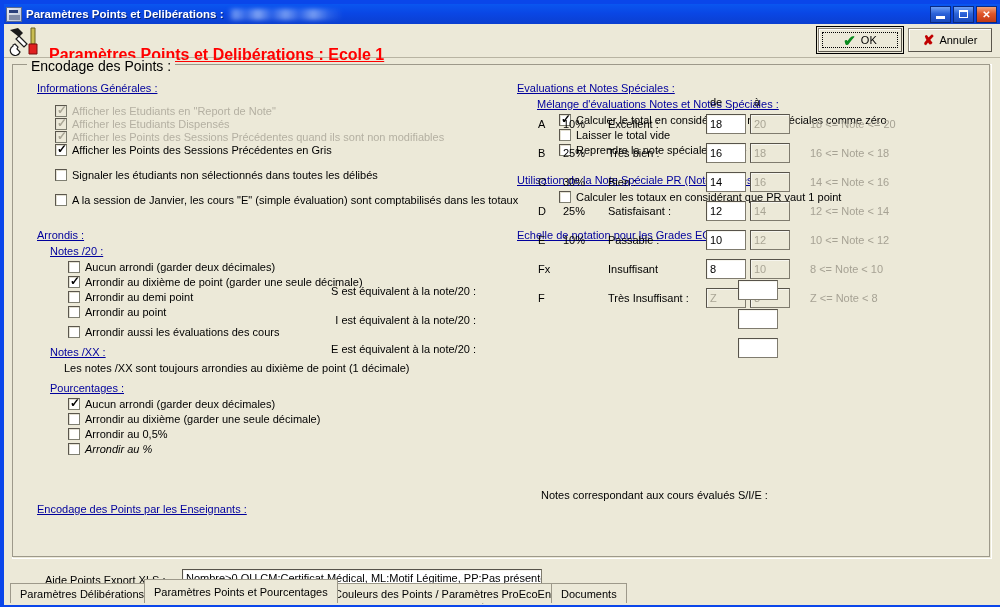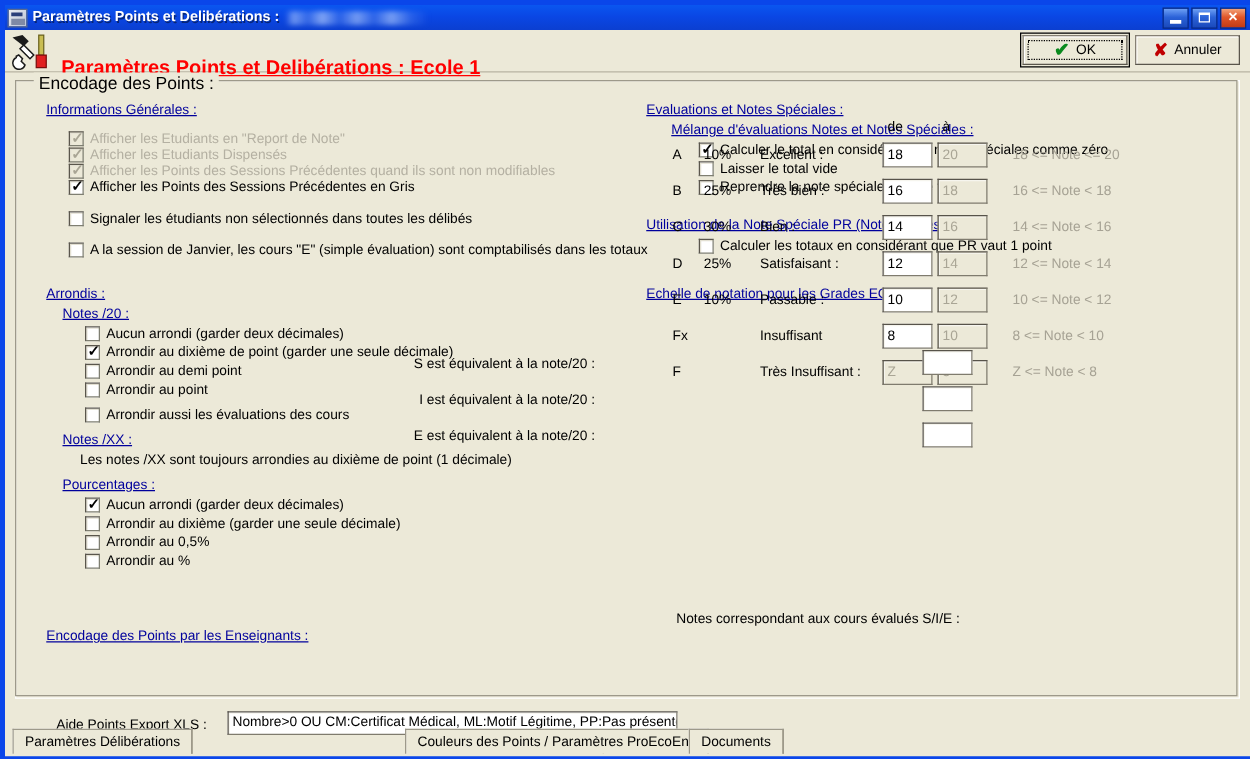--- a/index.html
+++ b/index.html
@@ -340,21 +340,21 @@
           <span class="cl">Aucun arrondi (garder deux décimales)</span>
         </div>
         <div class="cbrow" style="left:41px; top:348px;">
           <span class="cbox"></span>
           <span class="cl">Arrondir au dixième (garder une seule décimale)</span>
         </div>
         <div class="cbrow" style="left:41px; top:363px;">
           <span class="cbox"></span>
           <span class="cl">Arrondir au 0,5%</span>
         </div>
-        <div class="cbrow" style="left:41px; top:378px;">
+        <div class="cbrow" style="left:41px; top:378px;font-style:italic;">
           <span class="cbox"></span>
           <span class="cl">Arrondir au %</span>
         </div>
 
         <div class="sect-link" style="left:10px; top:438px;">Encodage des Points par les Enseignants :</div>
         <div id="xls-label">Aide Points Export XLS :</div>
         <div id="xls-input">Nombre&gt;0 OU CM:Certificat Médical, ML:Motif Légitime, PP:Pas présenté, .</div>
         <div id="xls-hint">/ pour du vide</div>
       </div>
 
@@ -465,20 +465,24 @@
         </div>
       </div>
     </div>
   </div>
 
   <div id="tabstrip">
     <div class="tab" style="left:6px;">
       <span class="shade"></span>
       <span>Paramètres Délibérations</span>
     </div>
+    <div class="tab active" style="left:140px;">
+      <span class="shade"></span>
+      <span>Paramètres Points et Pourcentages</span>
+    </div>
     <div class="tab" style="left:320px;">
       <span class="shade"></span>
       <span>Couleurs des Points / Paramètres ProEcoEns</span>
     </div>
     <div class="tab" style="left:547px;">
       <span class="shade"></span>
       <span>Documents</span>
     </div>
   </div>
 </div>

